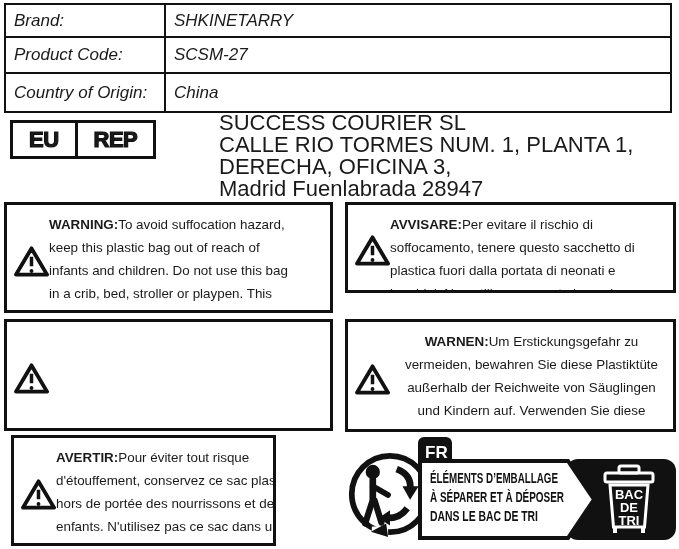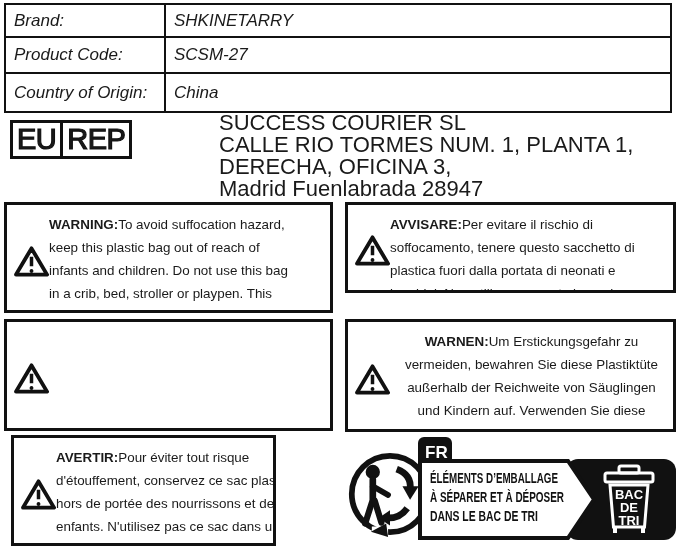--- a/index.html
+++ b/index.html
@@ -17,21 +17,21 @@
     vertical-align:middle;background:#fff;white-space:nowrap;font-style:italic;
   }
   td.c1{width:146px;}
   tr.r1 td{height:31px;} tr.r2 td{height:34px;} tr.r3 td{height:37px;}
   
   .eurep{
     position:absolute;left:10px;top:120px;display:inline-flex;
     border:3px solid #111;background:#fff;
   }
   .eurep .cell{
-    font-size:29px;font-weight:normal;line-height:33px;padding:0 4px;
+    font-size:22px;font-weight:bold;line-height:33px;padding:0 16px;
     letter-spacing:-0.5px;-webkit-text-stroke:1.2px #111;
   }
   .eurep .cell.eu{border-right:3px solid #111;}
   .address{
     position:absolute;left:219px;top:112px;font-size:22px;line-height:22px;
     white-space:pre;
   }
   
   .wbox{
     position:absolute;border:3px solid #111;background:#fff;

